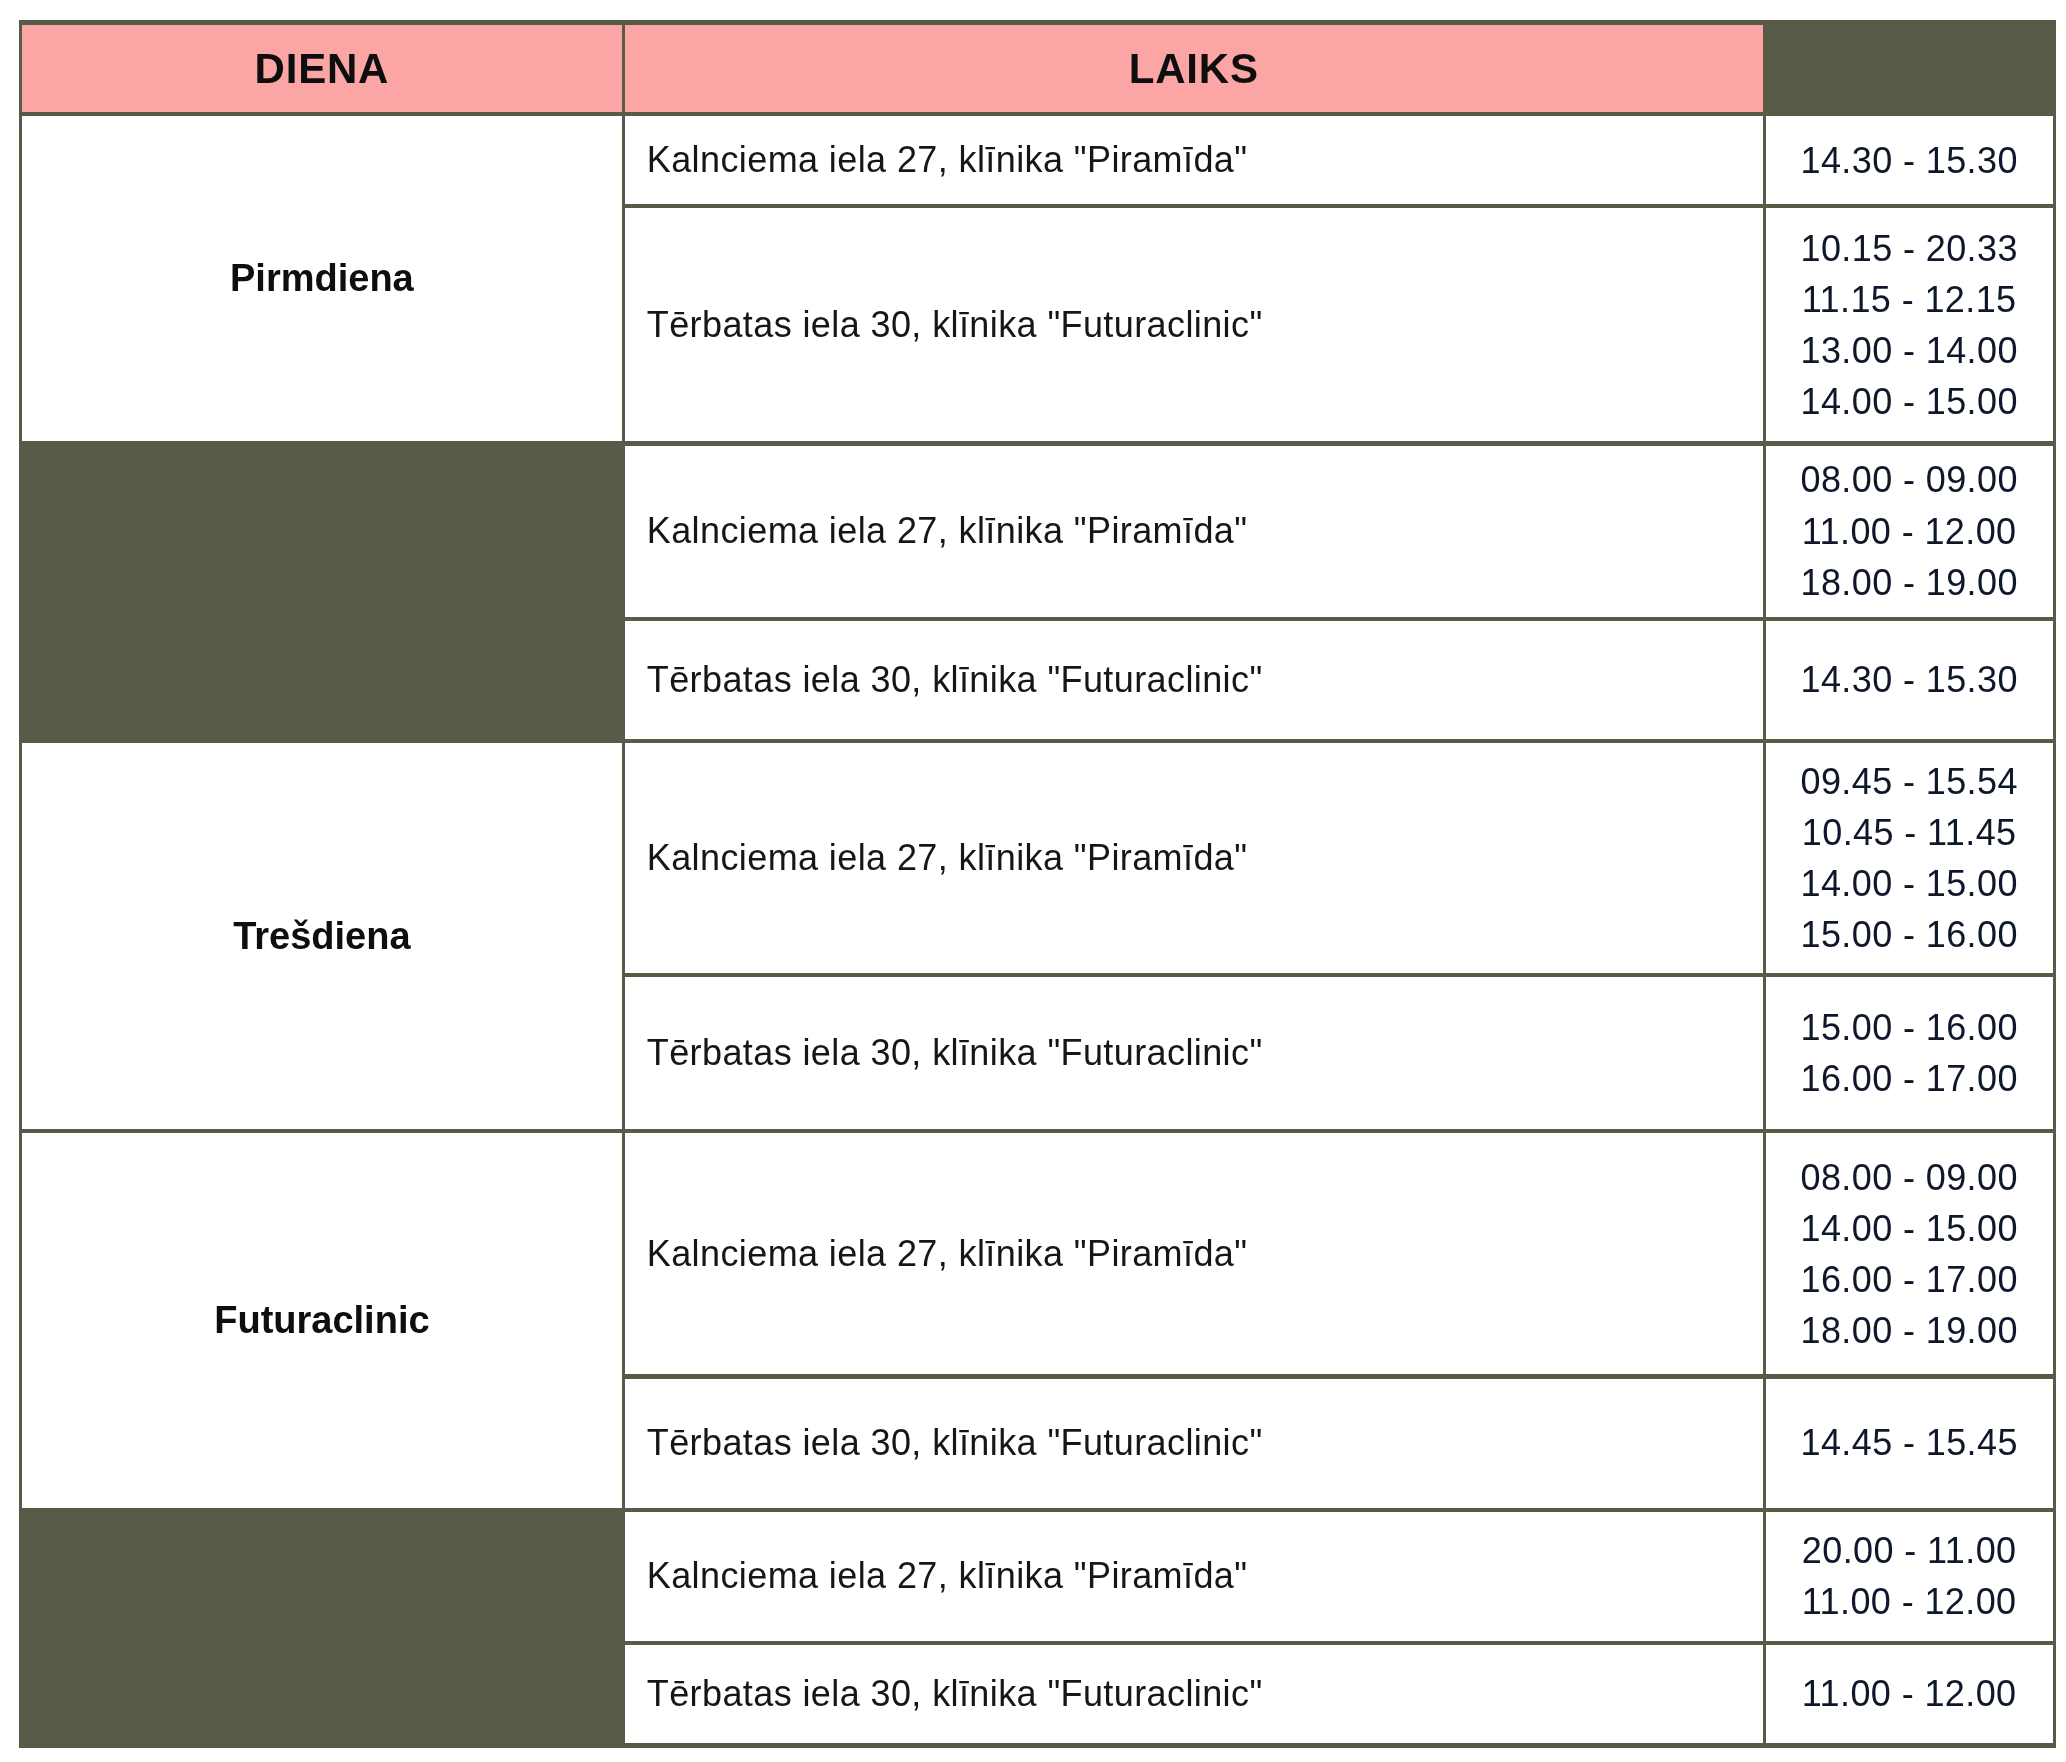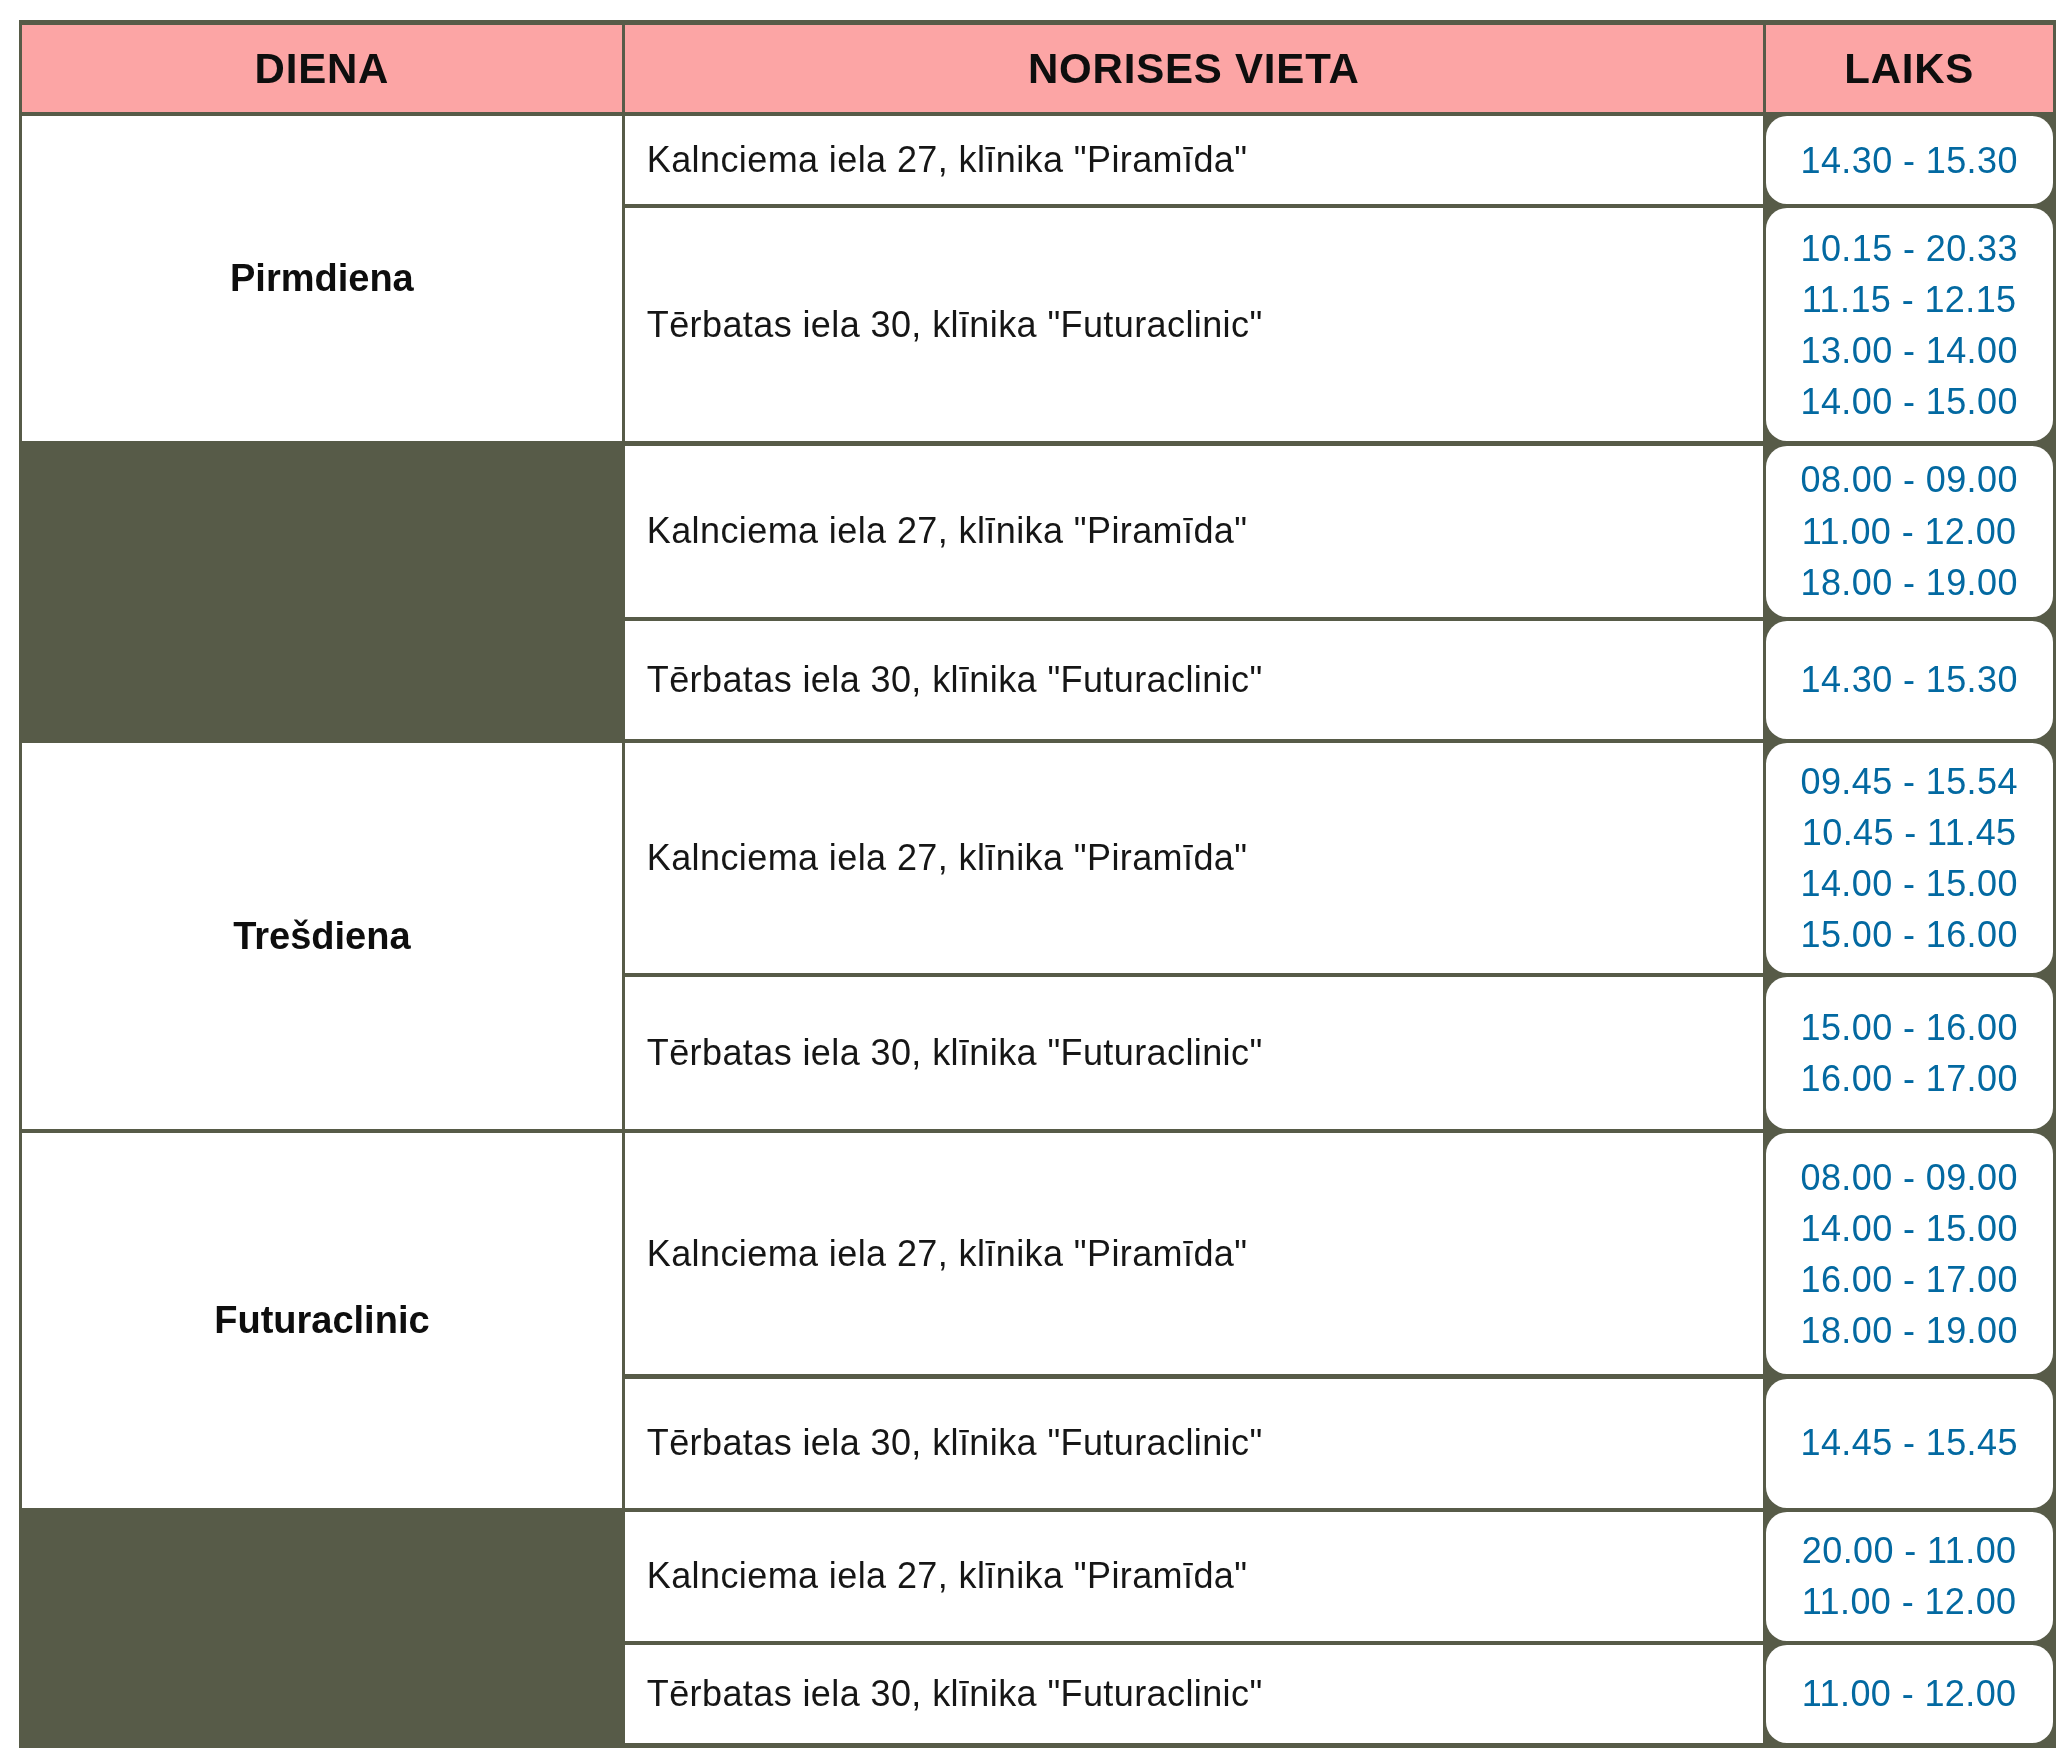--- a/index.html
+++ b/index.html
@@ -57,34 +57,32 @@
     letter-spacing: 0.4px;
     color: #161616;
   }
   .time-cell {
     grid-column: 3;
     flex-direction: column;
     justify-content: center;
     font-size: 36px;
     letter-spacing: 0.4px;
     line-height: 1.42;
-    color: #0369a1;
+    color: #0f172a;
     text-align: center;
-    border-radius: 21px;
   }
   .time-line {
     white-space: nowrap;
   }
 </style>
 </head>
 <body>
 
 <div class="schedule">
     <div class="cell header-cell">DIENA</div>
-    <div class="cell header-cell">NORISES VIETA</div>
     <div class="cell header-cell">LAIKS</div>
     <div class="cell day-cell">Pirmdiena</div>
     <div class="cell venue-cell">Kalnciema iela 27, klīnika "Piramīda"</div>
     <div class="cell time-cell">
       <div class="time-line">14.30 - 15.30</div>
     </div>
     <div class="cell venue-cell">Tērbatas iela 30, klīnika "Futuraclinic"</div>
     <div class="cell time-cell">
       <div class="time-line">10.15 - 20.33</div>
       <div class="time-line">11.15 - 12.15</div>

